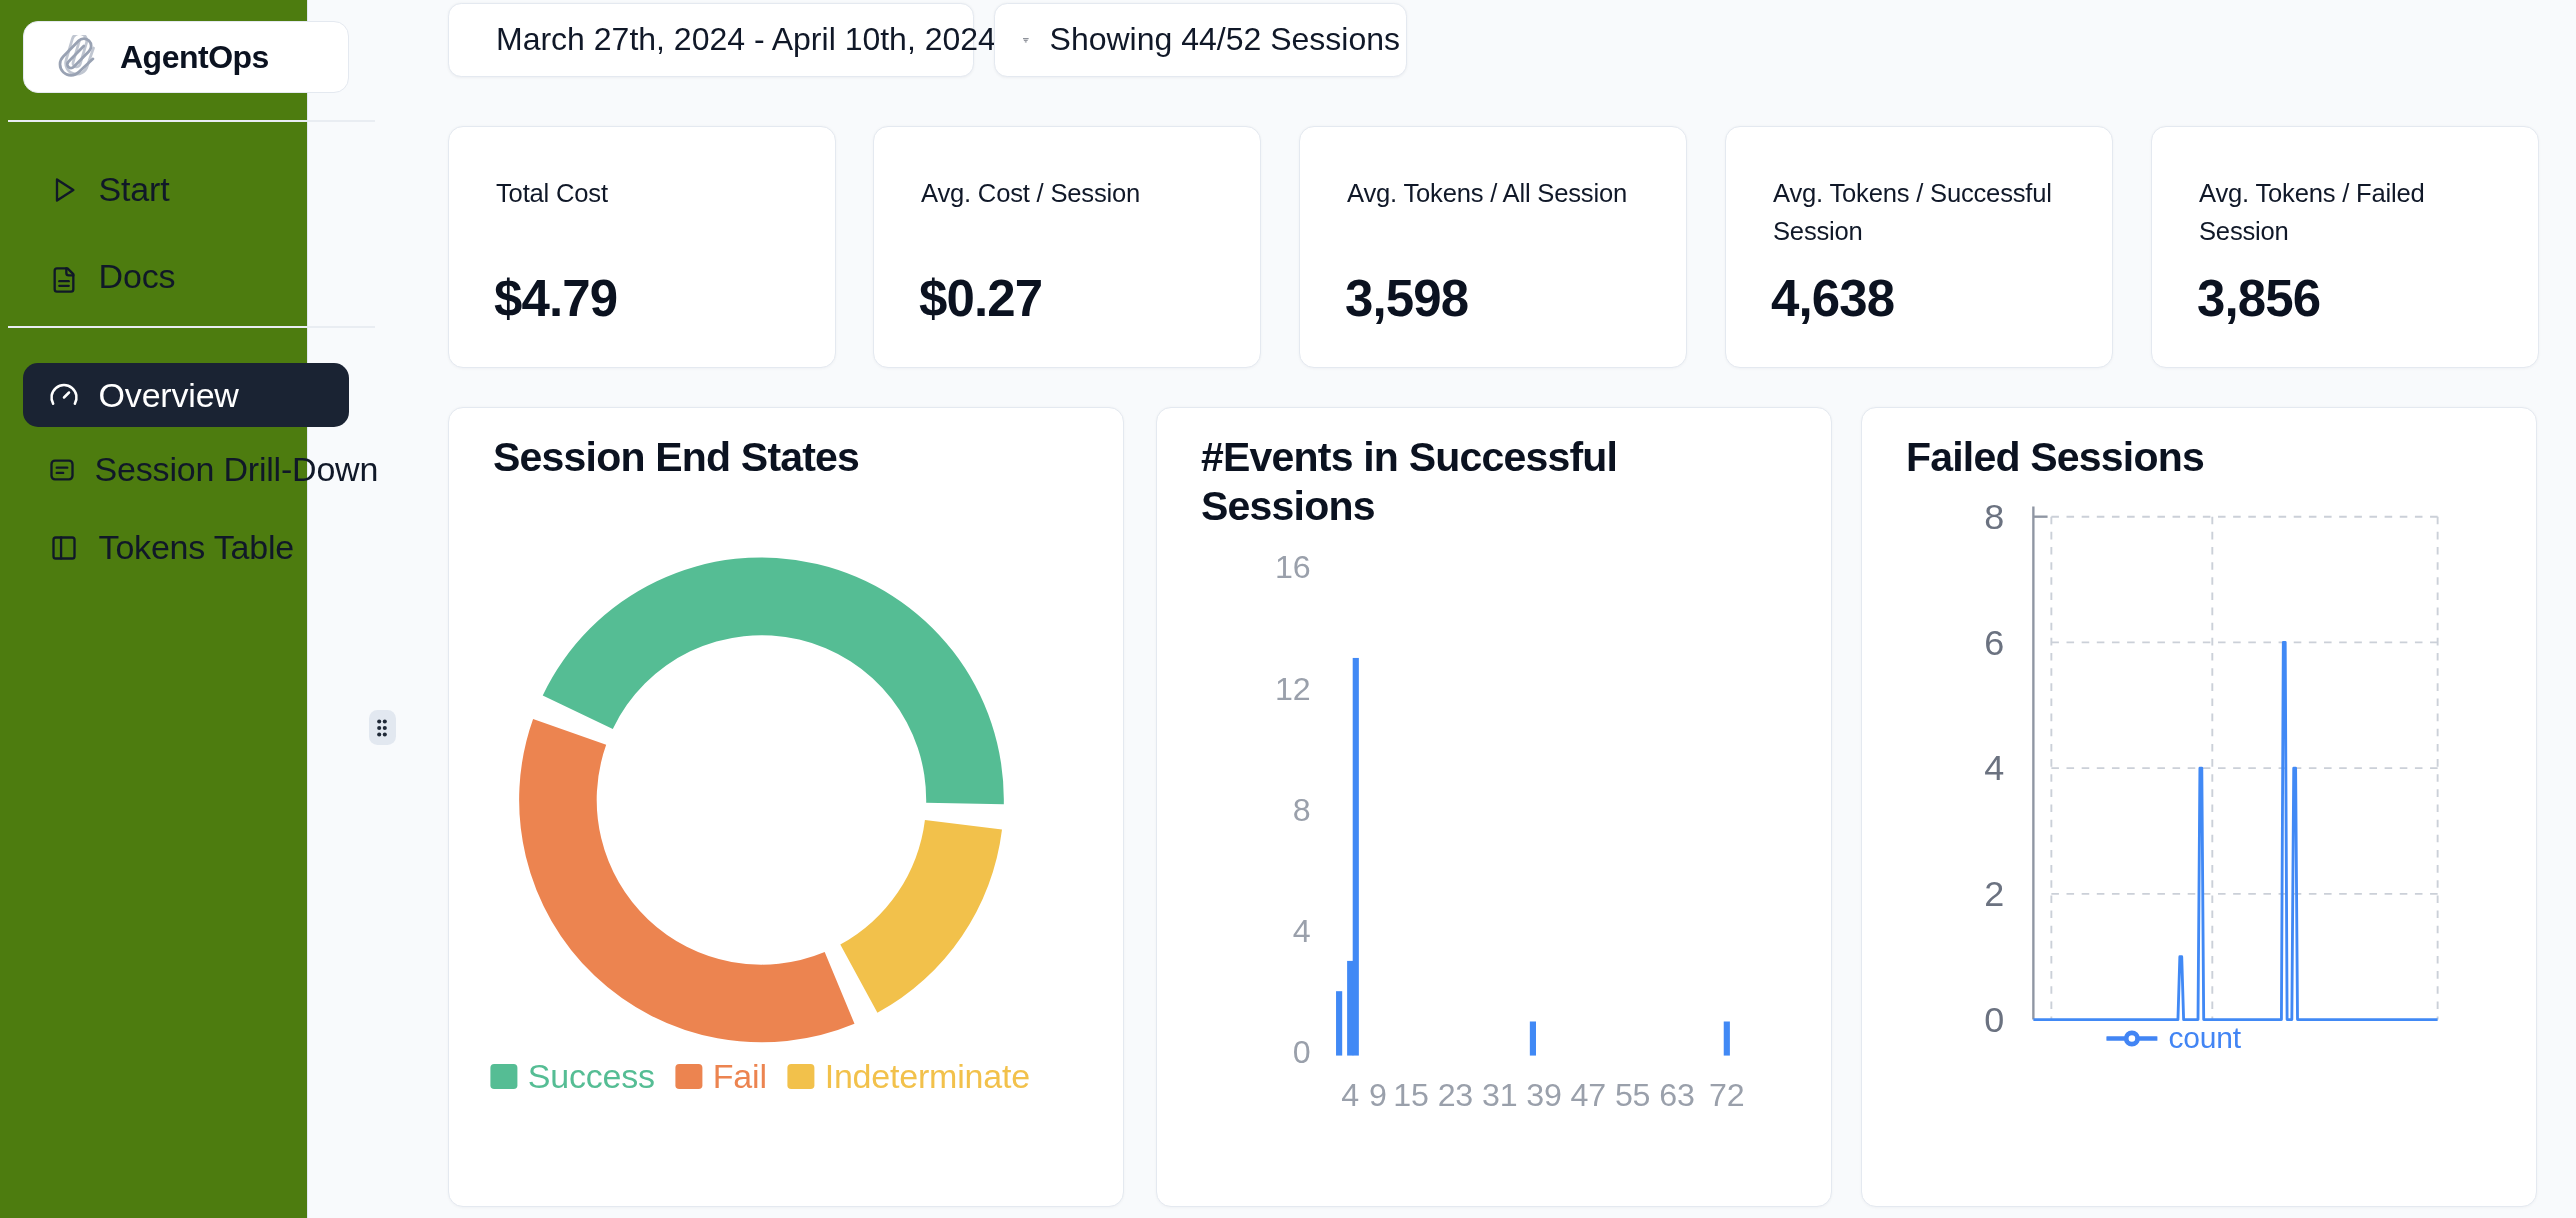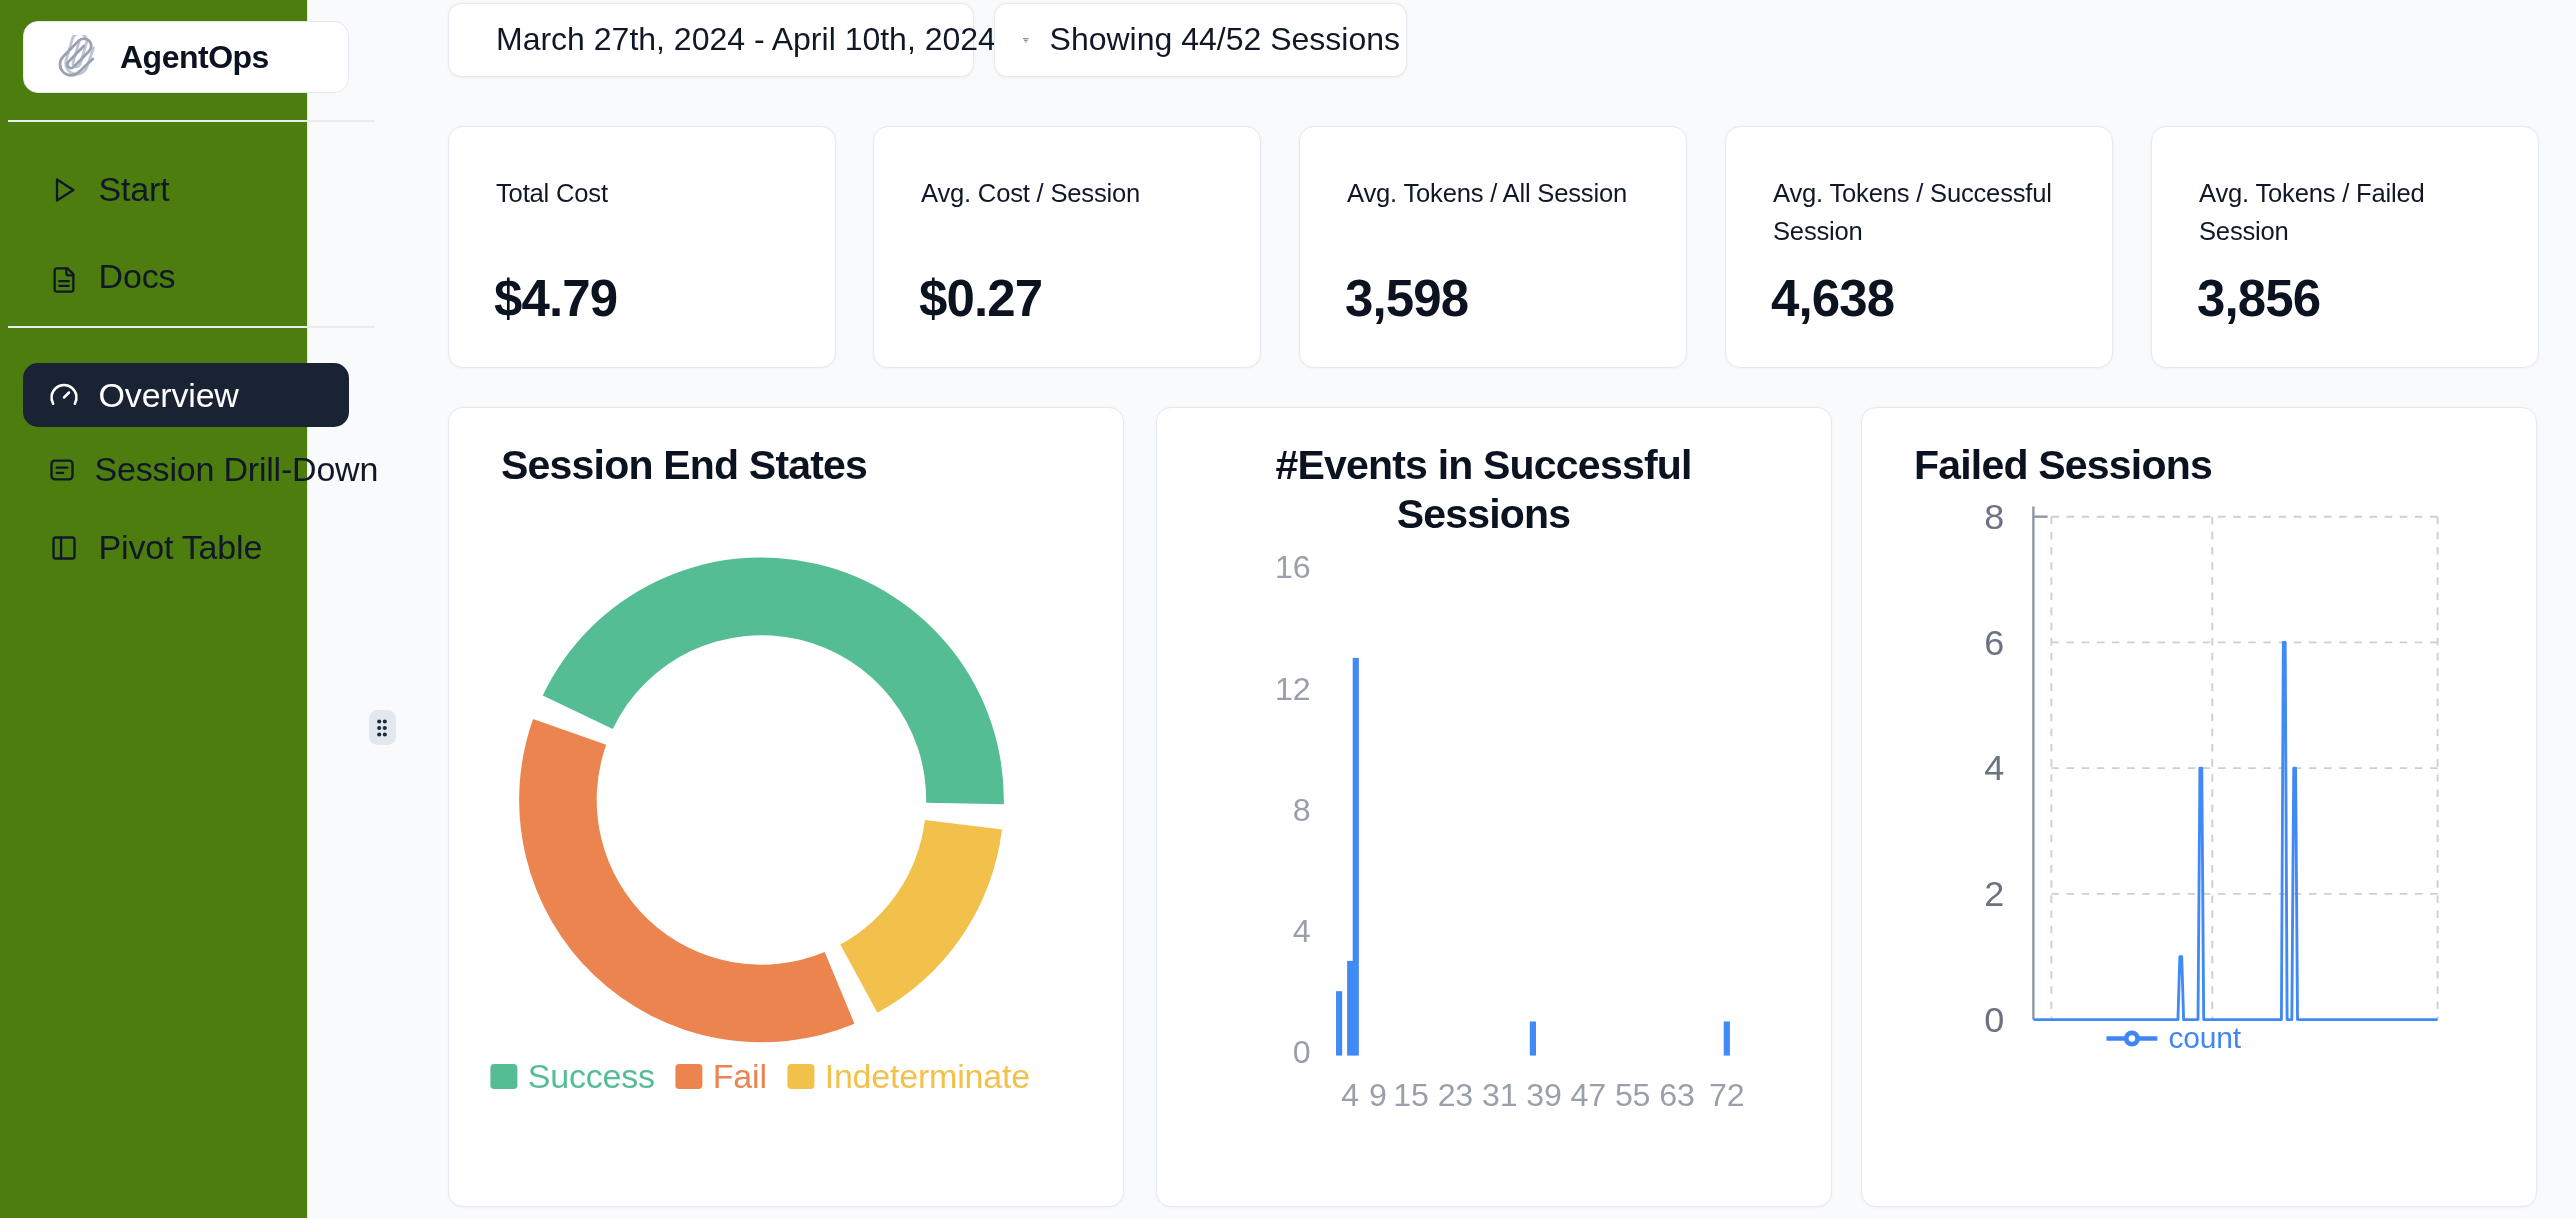--- a/index.html
+++ b/index.html
@@ -26,21 +26,21 @@
   #btn-date .lbl{margin-left:19px;white-space:nowrap;}
   #btn-filter{left:994px;width:413px;padding-left:28px;}
   #btn-filter .lbl{margin-left:21px;white-space:nowrap;}
   #btn-refresh{left:1425px;top:4.7px;width:87px;height:72px;border-radius:17px;background:#1A2333;border:none;display:flex;align-items:center;justify-content:center;cursor:pointer;}
   
   .stat-card{position:absolute;top:126px;width:388px;height:242px;background:#fff;border:1.9px solid #E4E9F0;border-radius:15px;box-sizing:border-box;box-shadow:0 0.9px 2.8px rgba(16,24,40,.04);}
   .stat-label{position:absolute;left:47px;top:47px;width:293px;font-size:25.6px;line-height:38px;color:#101828;}
   .stat-value{position:absolute;left:45px;top:142px;font-size:51px;font-weight:800;letter-spacing:-0.9px;color:#0B1220;white-space:nowrap;}
   
   .chart-card{position:absolute;top:407px;width:676px;height:800px;background:#fff;border:1.9px solid #E4E9F0;border-radius:15px;box-sizing:border-box;box-shadow:0 0.9px 2.8px rgba(16,24,40,.04);}
-  .chart-title{position:absolute;left:44px;top:24.6px;margin:8px;font-size:41px;line-height:49px;font-weight:700;letter-spacing:-0.8px;color:#0B1220;max-width:549px;text-align:center;}
+  .chart-title{position:absolute;left:44px;top:24.6px;margin:0;font-size:41px;line-height:49px;font-weight:700;letter-spacing:-0.8px;color:#0B1220;max-width:549px;}
   .chart-card svg.plot{position:absolute;left:0;top:0;}
   .chart-card svg text{font-family:"Liberation Sans","DejaVu Sans",sans-serif;}
   .pie-legend{position:absolute;left:0;top:649px;width:100%;display:flex;justify-content:center;align-items:center;gap:21px;transform:translateX(-25.6px);}
   .pie-legend .item{display:flex;align-items:center;gap:10.4px;font-size:34px;font-weight:500;}
   .pie-legend .swatch{width:26.5px;height:25.6px;border-radius:3.8px;display:inline-block;}
   .line-legend{position:absolute;left:0;top:613px;width:100%;display:flex;justify-content:center;align-items:center;transform:translateX(-25.6px);}
   .line-legend .txt{font-size:30px;color:#4285F4;margin-left:11.4px;}
 </style>
 </head>
 <body>
@@ -98,21 +98,21 @@
         </span>
         <span class="nav-label">Session Drill-Down</span>
       </div>
       <div class="nav-item" style="top: 517px;">
         <span class="nav-ico">
           <svg width="28" height="28" viewBox="0 0 24 24" fill="none" stroke="currentColor" stroke-width="2" stroke-linecap="round" stroke-linejoin="round">
             <rect x="3" y="3" width="18" height="18" rx="2"></rect>
             <line x1="9.5" y1="3" x2="9.5" y2="21"></line>
           </svg>
         </span>
-        <span class="nav-label">Pivot Table</span>
+        <span class="nav-label">Tokens Table</span>
       </div>
     </nav>
   <div class="drag-handle">
     <svg width="14" height="22" viewBox="0 0 15 23">
       <g fill="#1F2937">
         <circle cx="4.5" cy="4.5" r="2.2"></circle>
           <circle cx="10.5" cy="4.5" r="2.2"></circle>
         <circle cx="4.5" cy="11.5" r="2.2"></circle>
           <circle cx="10.5" cy="11.5" r="2.2"></circle>
         <circle cx="4.5" cy="18.5" r="2.2"></circle>

